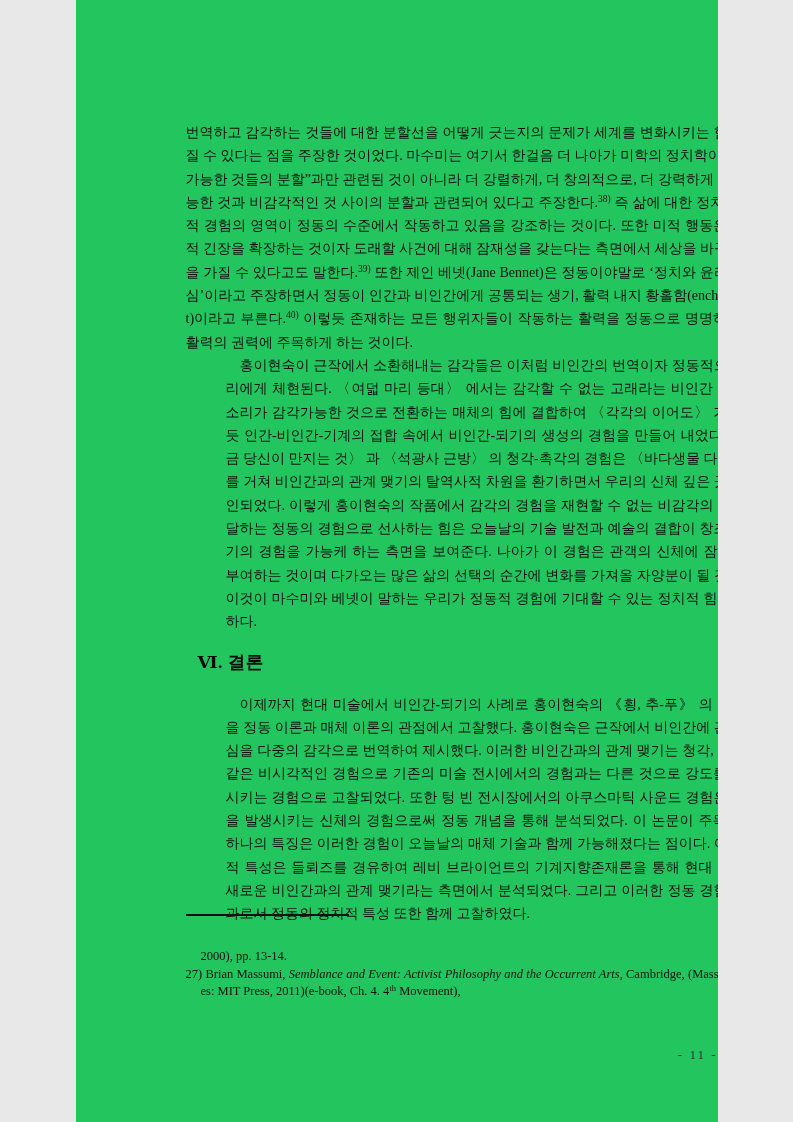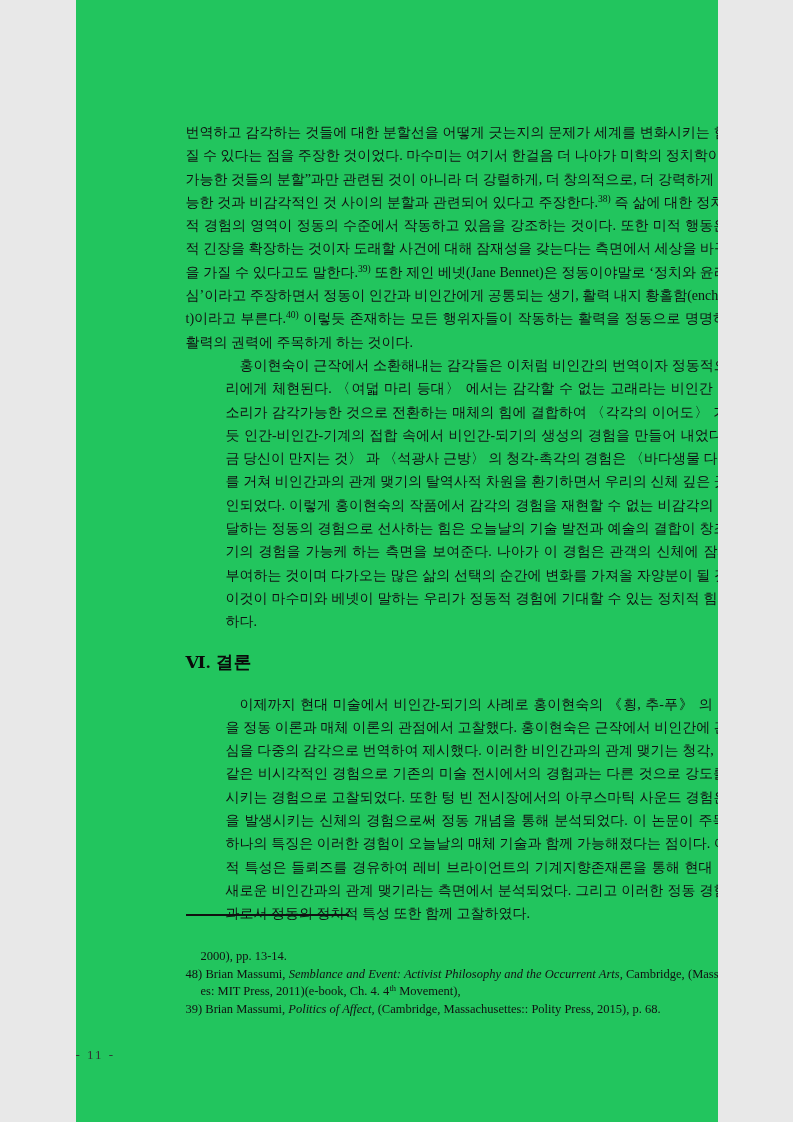--- a/index.html
+++ b/index.html
@@ -32,21 +32,21 @@
     padding: 0;
   }
   .para.indent {
     text-indent: 14px;
     margin-left: 40px;
   }
   .section-heading {
     font-size: 17.5px;
     font-weight: bold;
     line-height: 22px;
-    margin: 17px 0 20px 0;
+    margin: 17px 0 20px 12px;
     text-indent: 0;
     letter-spacing: 0.5px;
     color: #0a0a0a;
   }
   .body-block sup, .footnote-area sup {
     font-size: 0.68em;
     line-height: 0;
     vertical-align: 5px;
   }
   .footnote-area sup { vertical-align: 4px; }
@@ -76,40 +76,39 @@
   }
   .fn.fn-numbered {
     padding-left: 15px;
     text-indent: -15px;
   }
   .page-footer {
     position: absolute;
     left: 0;
     top: 1047px;
     width: 100%;
-    text-align: left;
+    text-align: right;
     font-size: 13px;
     color: #333333;
     letter-spacing: 2px;
   }
 </style>
 </head>
 <body>
 
 <div class="page">
 
   <div class="body-block">
     <p class="para"><span>번역하고 감각하는 것들에 대한 분할선을 어떻게 긋는지의 문제가 세계를 변화시키는 힘을 가질 수 있다는 점을 주장한 것이었다. 마수미는 여기서 한걸음 더 나아가 미학의 정치학이 “감각 가능한 것들의 분할”과만 관련된 것이 아니라 더 강렬하게, 더 창의적으로, 더 강력하게 감각가능한 것과 비감각적인 것 사이의 분할과 관련되어 있다고 주장한다.</span><sup>38)</sup><span> 즉 삶에 대한 정치, 윤리적 경험의 영역이 정동의 수준에서 작동하고 있음을 강조하는 것이다. 또한 미적 행동은 창조적 긴장을 확장하는 것이자 도래할 사건에 대해 잠재성을 갖는다는 측면에서 세상을 바꾸는 힘을 가질 수 있다고도 말한다.</span><sup>39)</sup><span> 또한 제인 베넷(Jane Bennet)은 정동이야말로 ‘정치와 윤리의 핵심’이라고 주장하면서 정동이 인간과 비인간에게 공통되는 생기, 활력 내지 황홀함(enchantment)이라고 부른다.</span><sup>40)</sup><span> 이렇듯 존재하는 모든 행위자들이 작동하는 활력을 정동으로 명명하고 그 활력의 권력에 주목하게 하는 것이다.</span></p>
     <p class="para indent"><span>홍이현숙이 근작에서 소환해내는 감각들은 이처럼 비인간의 번역이자 정동적으로 우리에게 체현된다. 〈여덟 마리 등대〉 에서는 감각할 수 없는 고래라는 비인간 존재의 소리가 감각가능한 것으로 전환하는 매체의 힘에 결합하여 〈각각의 이어도〉 가 그랬듯 인간-비인간-기계의 접합 속에서 비인간-되기의 생성의 경험을 만들어 내었다. 〈지금 당신이 만지는 것〉 과 〈석광사 근방〉 의 청각-촉각의 경험은 〈바다생물 다라니〉 를 거쳐 비인간과의 관계 맺기의 탈역사적 차원을 환기하면서 우리의 신체 깊은 곳에 각인되었다. 이렇게 홍이현숙의 작품에서 감각의 경험을 재현할 수 없는 비감각의 강도에 달하는 정동의 경험으로 선사하는 힘은 오늘날의 기술 발전과 예술의 결합이 창조적 되기의 경험을 가능케 하는 측면을 보여준다. 나아가 이 경험은 관객의 신체에 잠재력을 부여하는 것이며 다가오는 많은 삶의 선택의 순간에 변화를 가져올 자양분이 될 것이다. 이것이 마수미와 베넷이 말하는 우리가 정동적 경험에 기대할 수 있는 정치적 힘이기도 하다.</span></p>
     <h2 class="section-heading">Ⅵ. 결론</h2>
     <p class="para indent"><span>이제까지 현대 미술에서 비인간-되기의 사례로 홍이현숙의  《횡, 추-푸》 의 신작들을 정동 이론과 매체 이론의 관점에서 고찰했다. 홍이현숙은 근작에서 비인간에 관한 관심을 다중의 감각으로 번역하여 제시했다. 이러한 비인간과의 관계 맺기는 청각, 촉각과 같은 비시각적인 경험으로 기존의 미술 전시에서의 경험과는 다른 것으로 강도를 발생시키는 경험으로 고찰되었다. 또한 텅 빈 전시장에서의 아쿠스마틱 사운드 경험은 정동을 발생시키는 신체의 경험으로써 정동 개념을 통해 분석되었다. 이 논문이 주목한 또 하나의 특징은 이러한 경험이 오늘날의 매체 기술과 함께 가능해졌다는 점이다. 이 매체적 특성은 들뢰즈를 경유하여 레비 브라이언트의 기계지향존재론을 통해 현대 예술의 새로운 비인간과의 관계 맺기라는 측면에서 분석되었다. 그리고 이러한 정동 경험의 효과로서 정동의 정치적 특성 또한 함께 고찰하였다.</span></p>
   </div>
 
   <div class="footnote-area">
     <div class="fn-rule"></div>
     <p class="fn fn-cont"><span>2000), pp. 13-14.</span></p>
-    <p class="fn fn-numbered"><span>48) Brian Massumi, </span><span class="italic">Semblance and Event: Activist Philosophy and the Occurrent Arts</span><span>, Cambridge, (Massachusettes: MIT Press, 2011)(e-book, Ch. 4. 4</span><sup>th</sup><span> Movement),</span></p>
-    <p class="fn fn-numbered"><span>39) Brian Massumi, </span><span class="italic">Politics of Affect</span><span>, (Cambridge, Massachusettes:: Polity Press, 2015), p. 68.</span></p>
+    <p class="fn fn-numbered"><span>27) Brian Massumi, </span><span class="italic">Semblance and Event: Activist Philosophy and the Occurrent Arts</span><span>, Cambridge, (Massachusettes: MIT Press, 2011)(e-book, Ch. 4. 4</span><sup>th</sup><span> Movement),</span></p>
   </div>
 
   <div class="page-footer">- 11 -</div>
 
 </div>
 
 </body></html>

